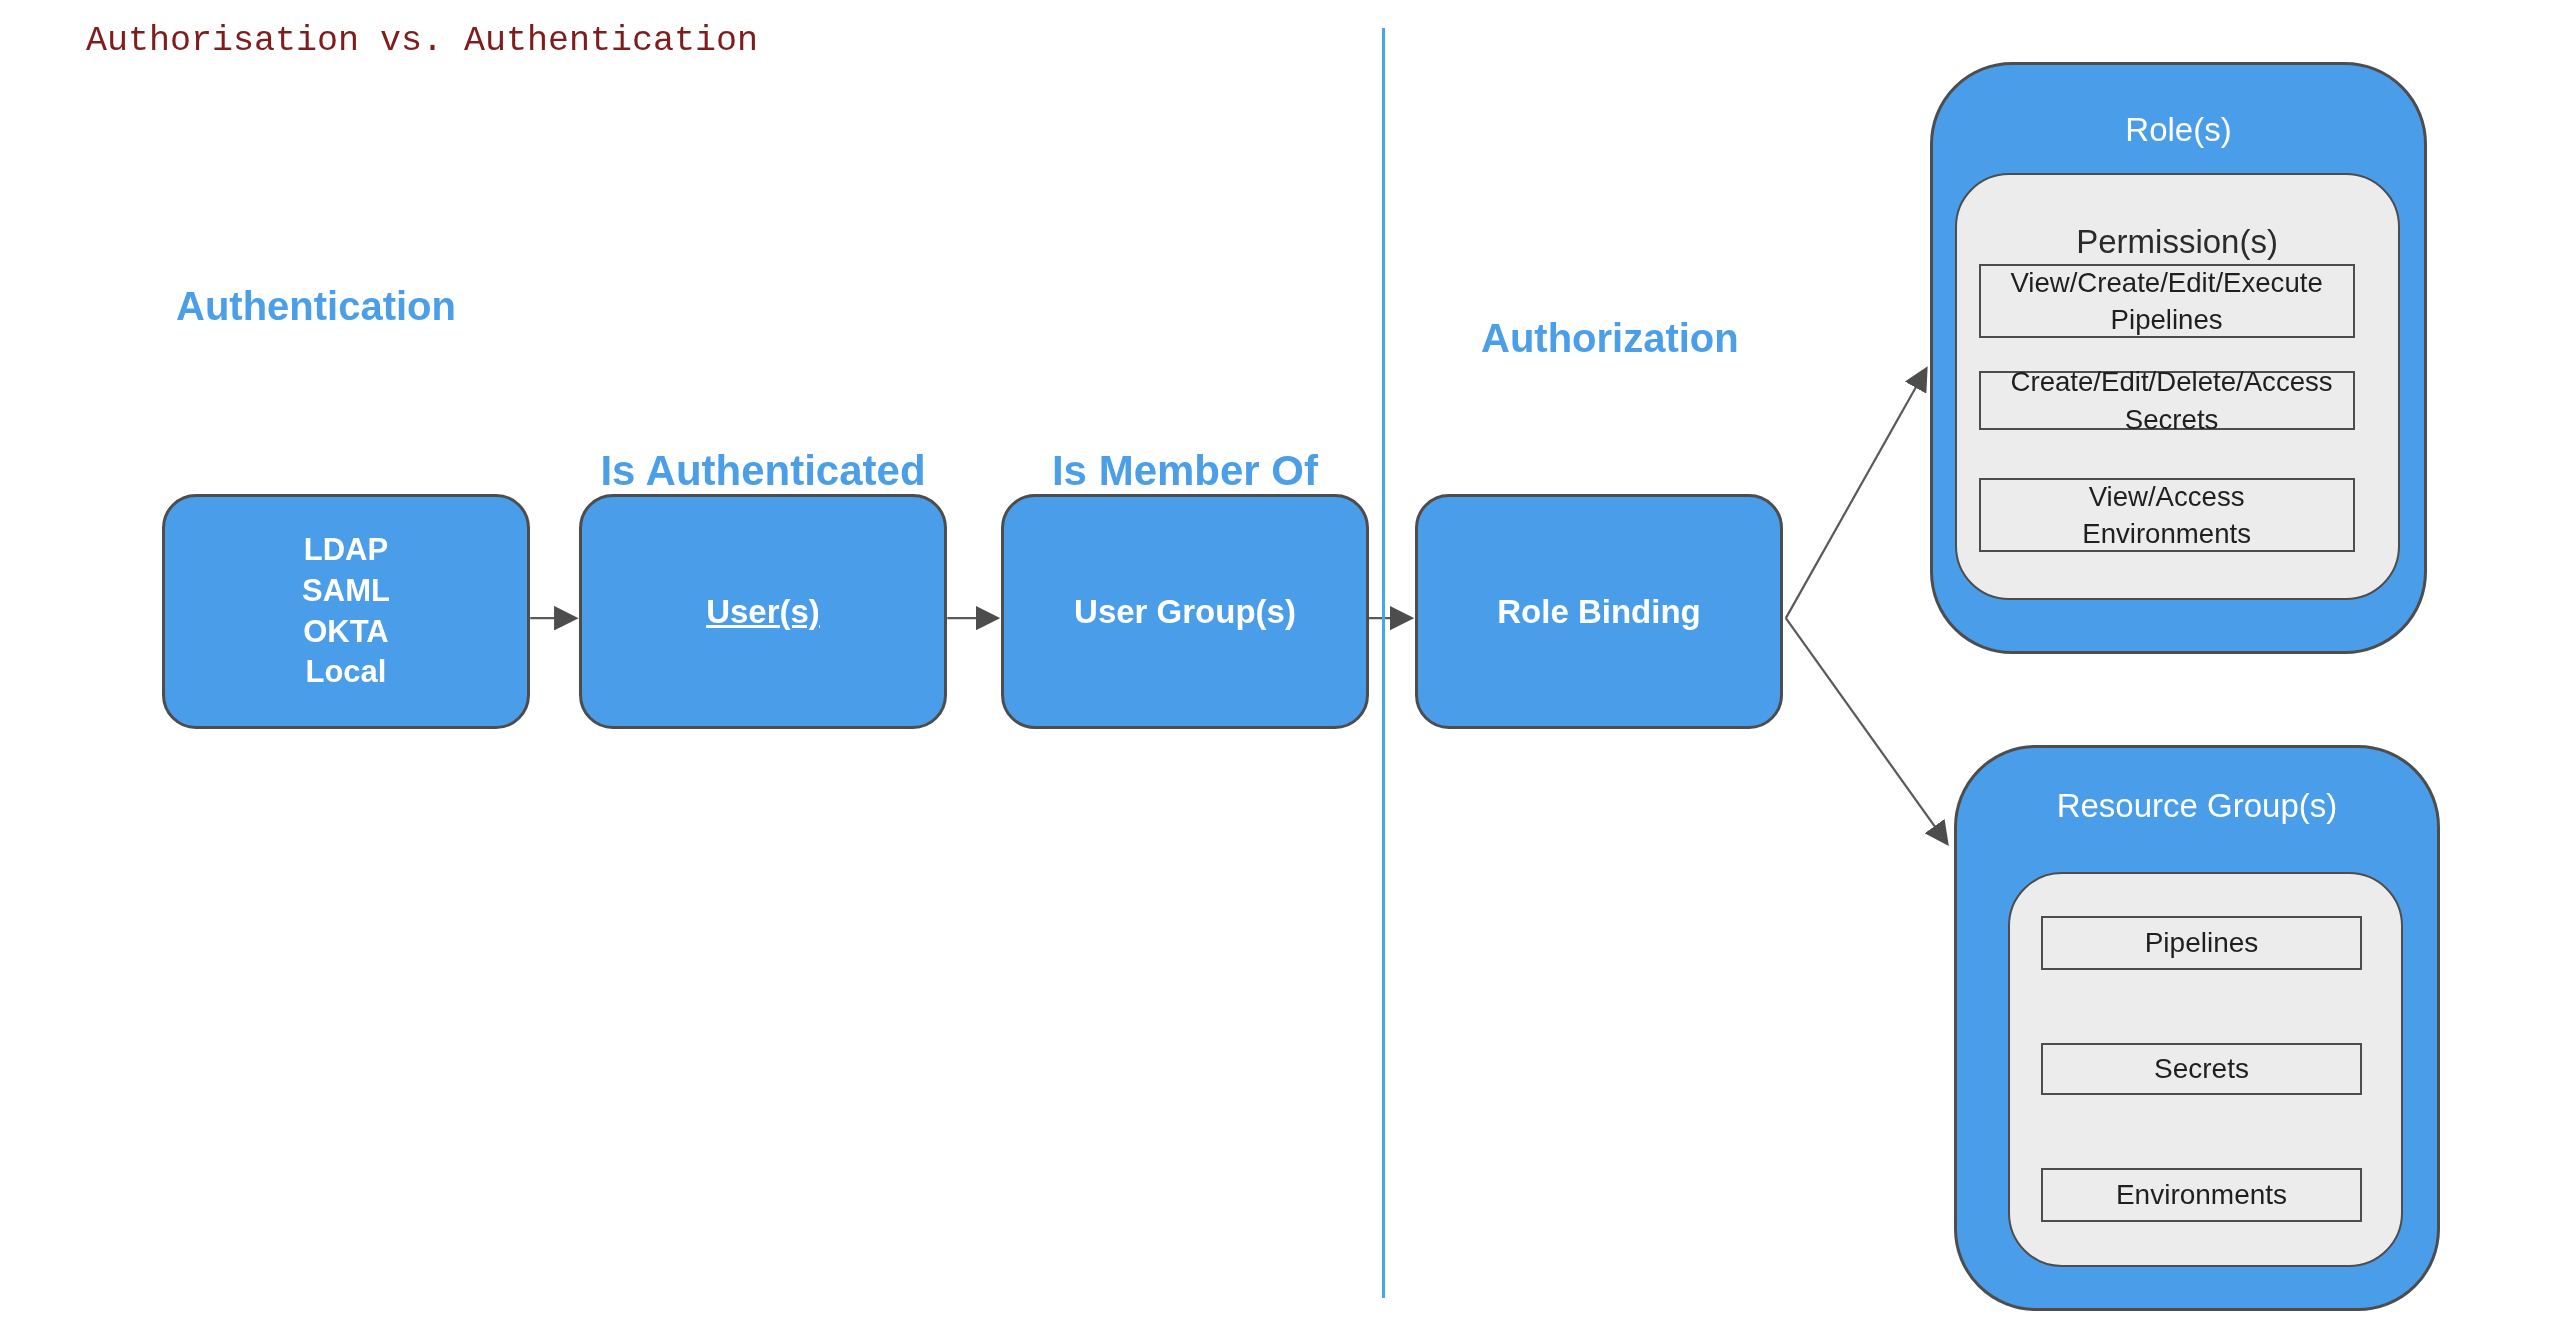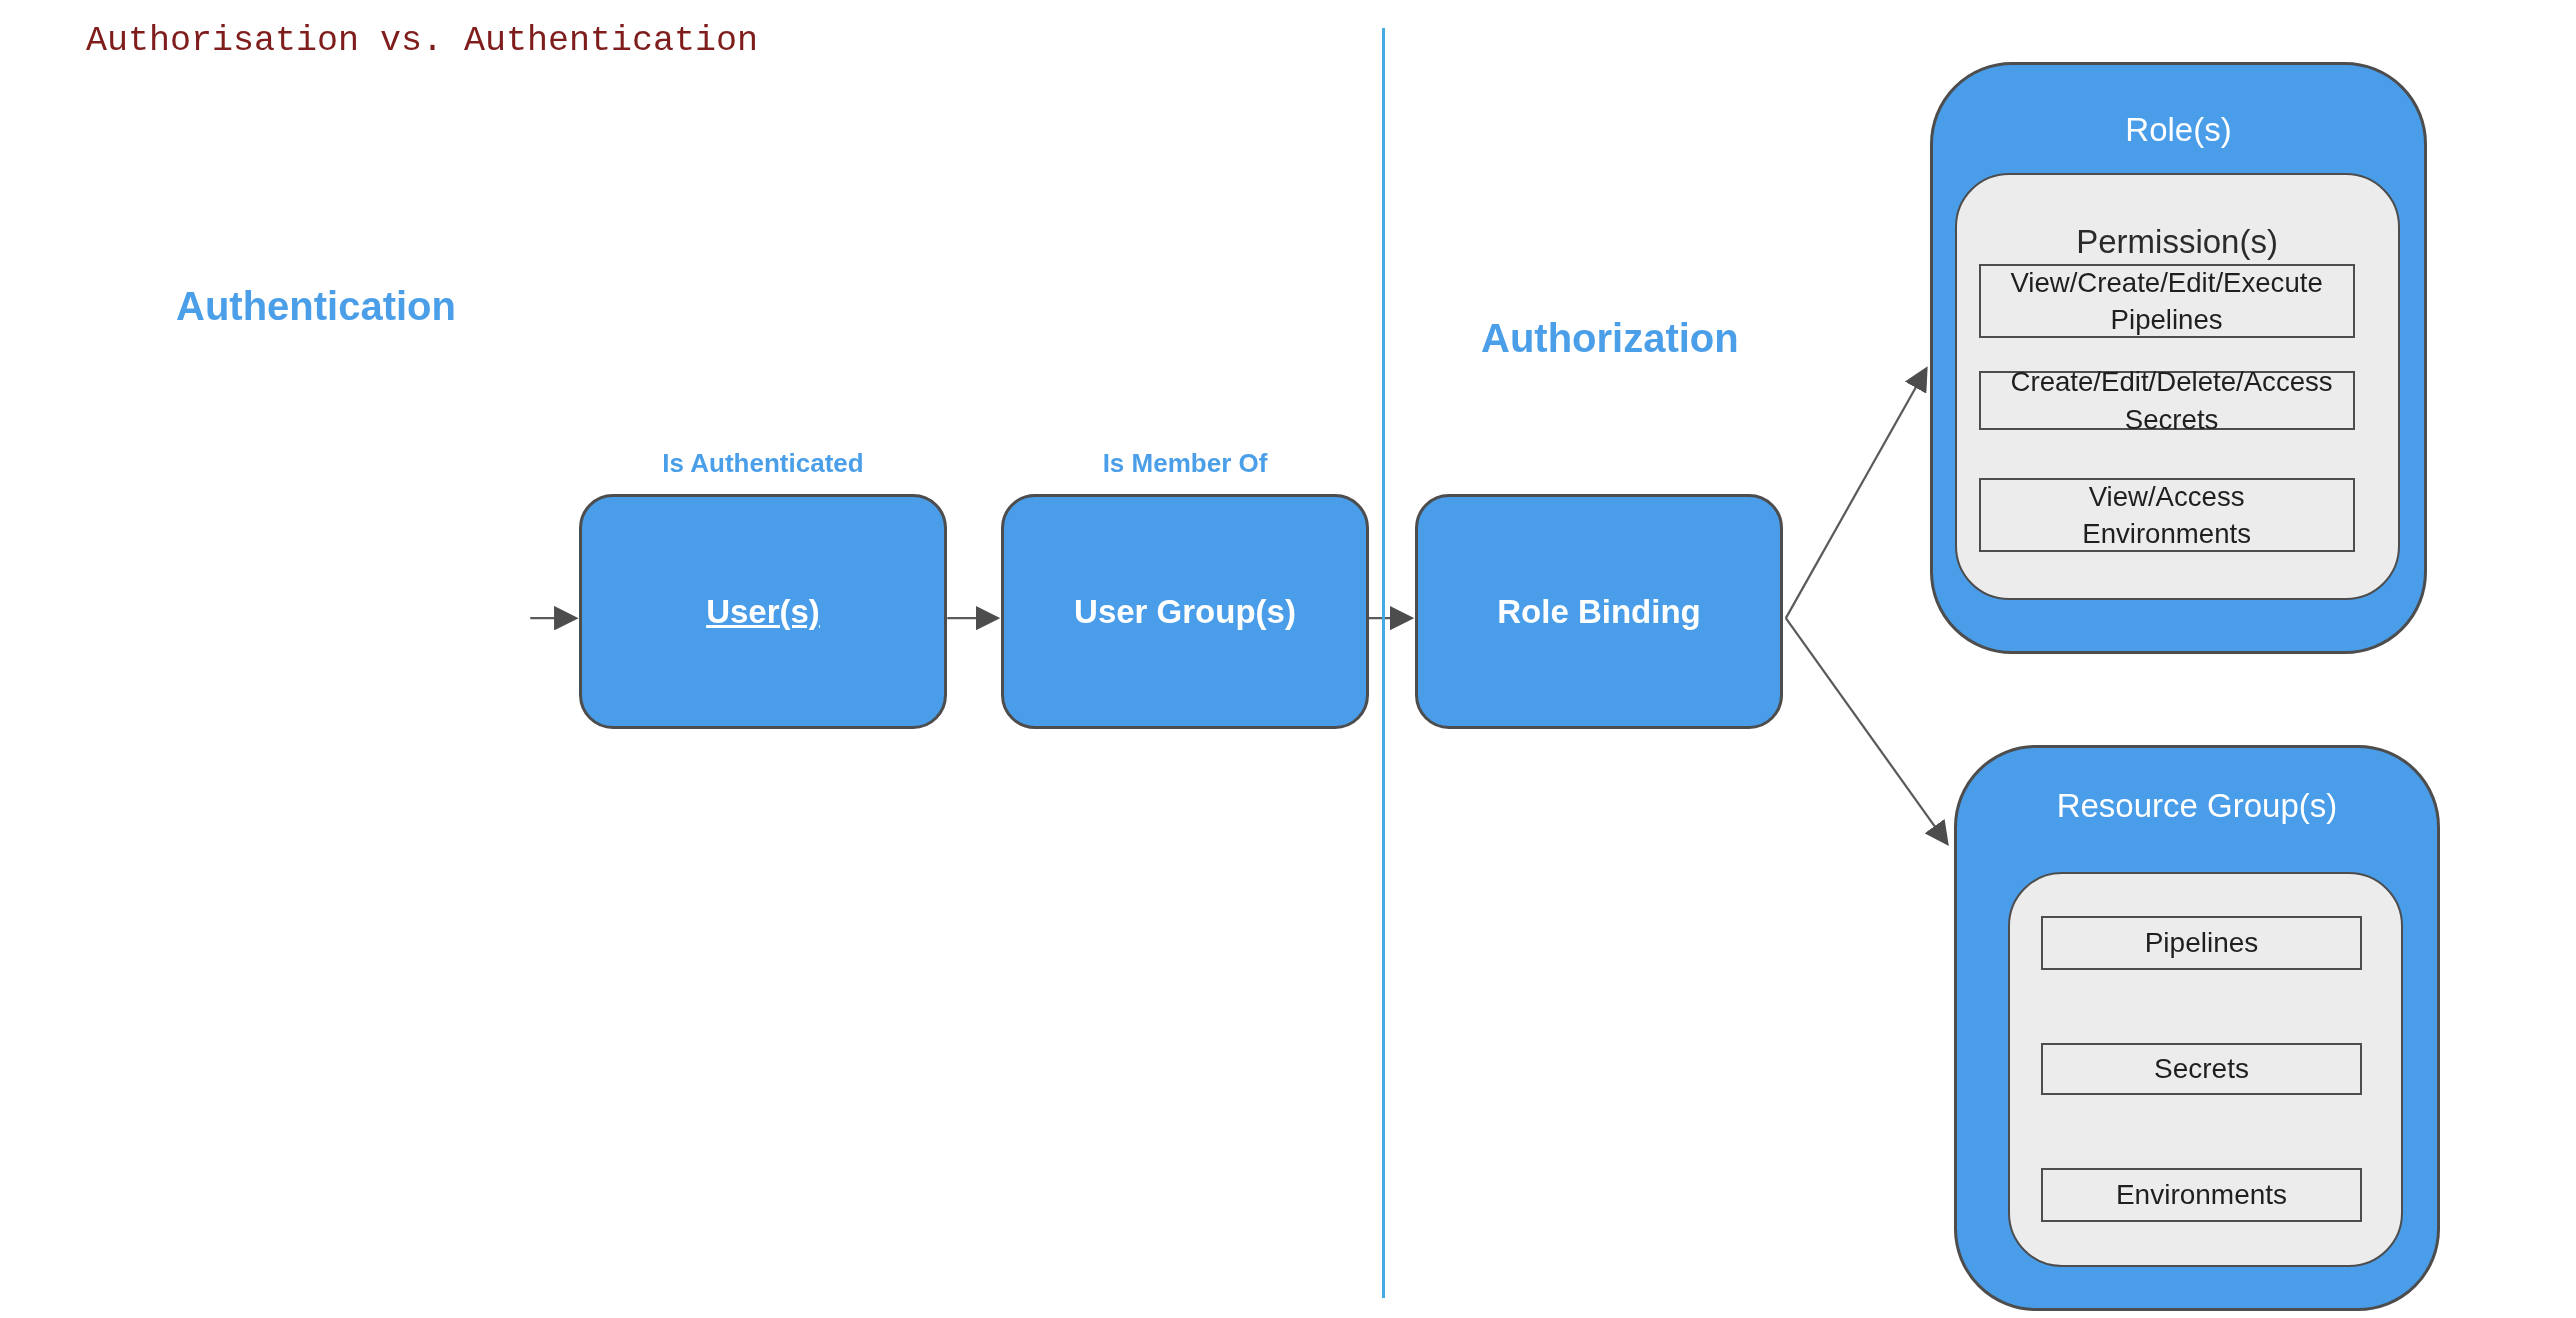--- a/index.html
+++ b/index.html
@@ -20,21 +20,21 @@
     display:flex;align-items:center;justify-content:center;text-align:center;
     color:#ffffff;font-weight:bold;font-size:33px;box-sizing:border-box;
   }
   #node-idp{left:162px;font-size:31px;line-height:1.32;white-space:pre-line;}
   #node-users{left:579px;text-decoration:underline;}
   #node-groups{left:1001px;}
   #node-binding{left:1415px;}
 
   .edge-label{
     position:absolute;top:450px;width:368px;text-align:center;
-    font-size:26px;font-weight:bold;color:#4B9FE8;line-height:1.0;
+    font-size:42px;font-weight:bold;color:#4B9FE8;line-height:1.0;
   }
   #lbl-authn{left:579px;}
   #lbl-member{left:1001px;}
 
   .bigbox{
     position:absolute;background:#4A9DE8;border:3px solid #4D4D4D;
     border-radius:82px;box-sizing:border-box;
   }
   #roles-box{left:1930px;top:62px;width:497px;height:592px;}
   #rg-box{left:1954px;top:745px;width:486px;height:566px;}
@@ -82,20 +82,24 @@
     <line x1="2398" y1="830" x2="2614" y2="1132" stroke="#5A5A5A" stroke-width="3" marker-end="url(#ah)"></line>
   </svg>
 
   <div class="diagram-title">Authorisation vs. Authentication</div>
 
   <div class="section-heading" id="h-authn">Authentication</div>
   <div class="section-heading" id="h-authz">Authorization</div>
 
   <div class="divider"></div>
 
+  <div class="node" id="node-idp">LDAP
+SAML
+OKTA
+Local</div>
   <div class="node" id="node-users">User(s)</div>
   <div class="node" id="node-groups">User Group(s)</div>
   <div class="node" id="node-binding">Role Binding</div>
 
   <div class="edge-label" id="lbl-authn">Is Authenticated</div>
   <div class="edge-label" id="lbl-member">Is Member Of</div>
 
   <div class="bigbox" id="roles-box">
     <div class="bigbox-title" id="roles-title">Role(s)</div>
     <div class="panel" id="perm-panel">

